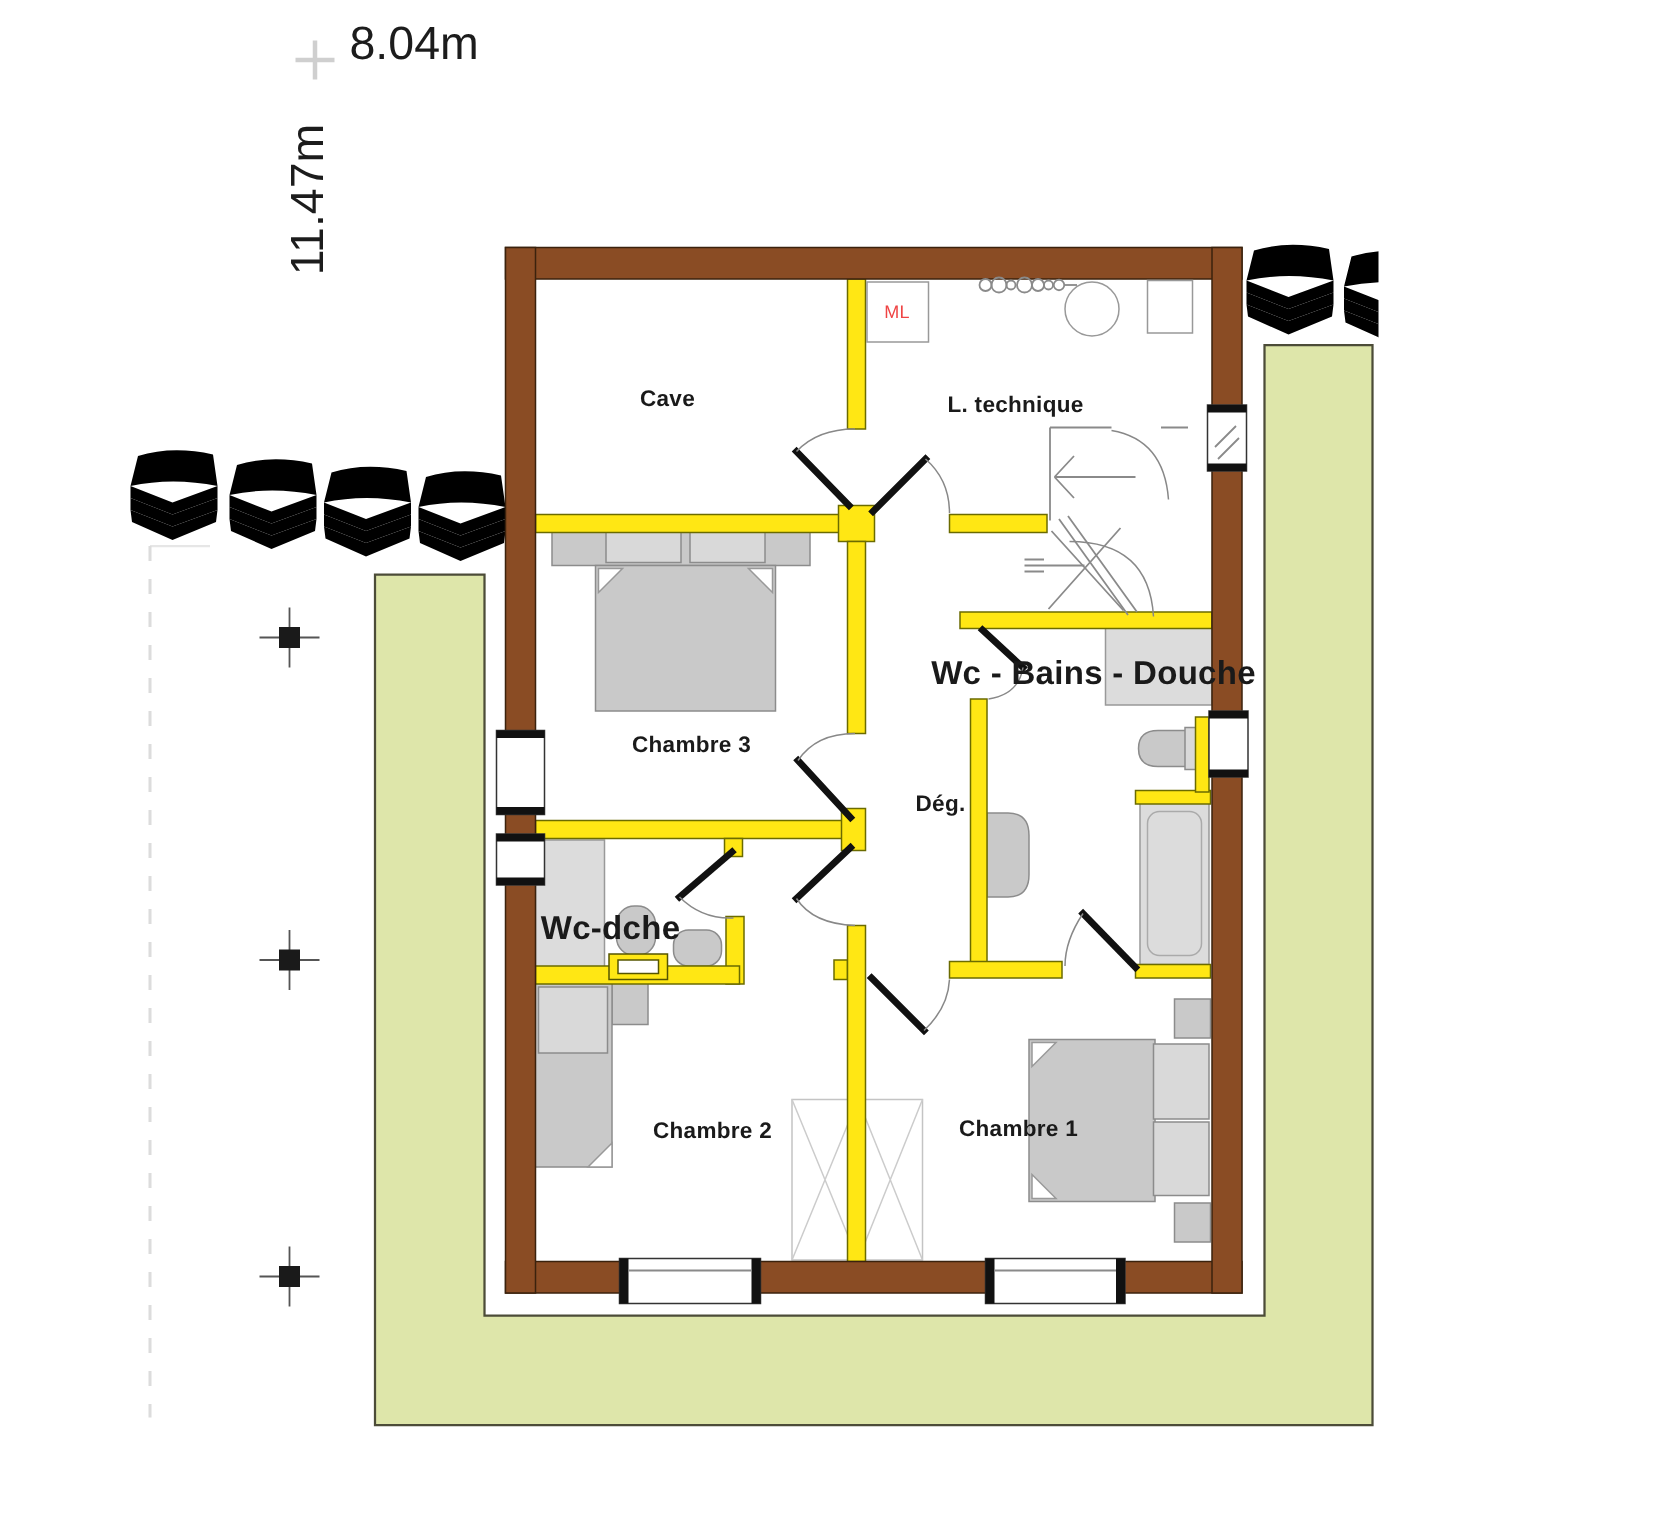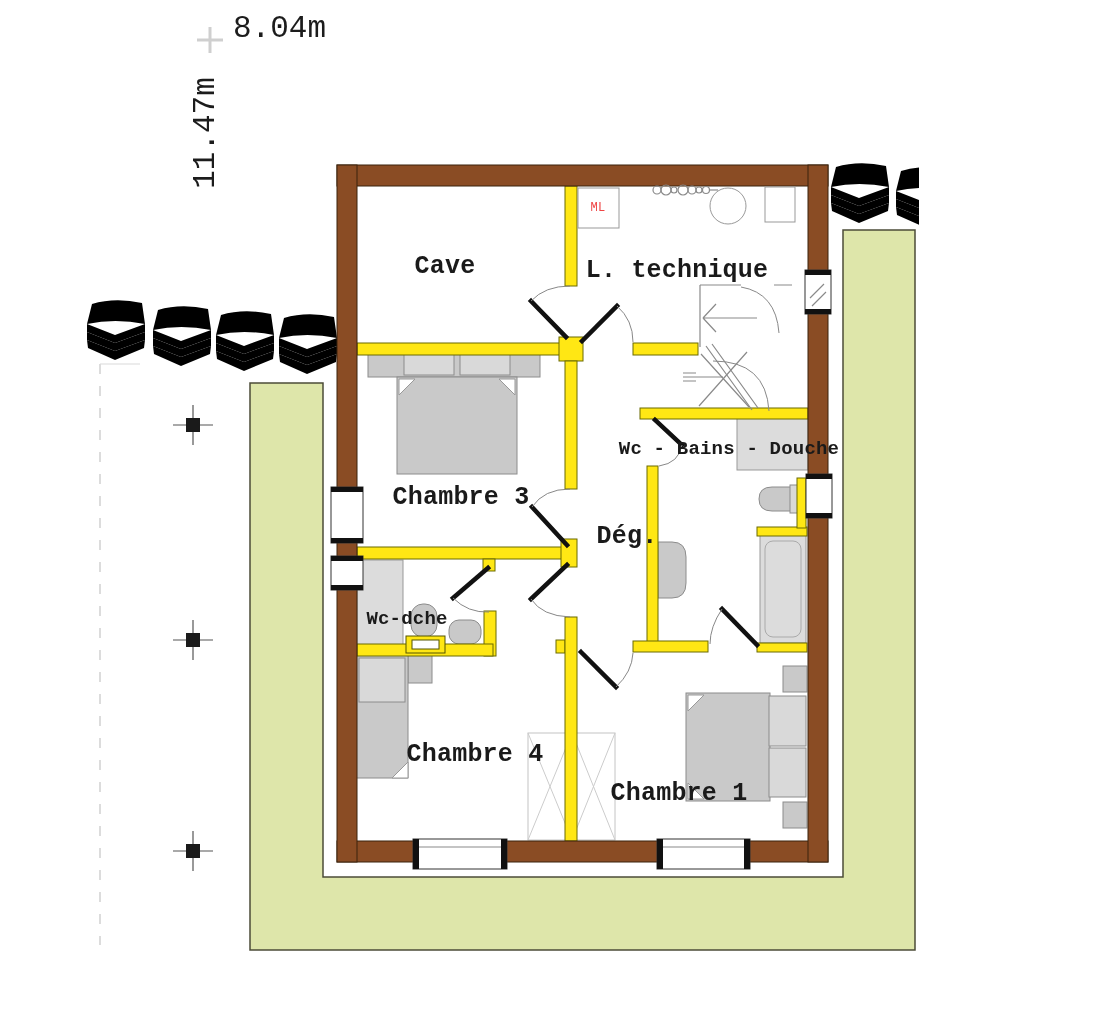--- a/index.html
+++ b/index.html
@@ -1,17 +1,17 @@
 <!DOCTYPE html>
 <html><head>
 <meta charset="utf-8">
 <style>
   html,body{margin:0;padding:0;background:#fff;}
   .plan{position:relative;width:919px;height:1024px;background:#ffffff;overflow:hidden;
-        font-family:Liberation Mono, monospace;}
+        font-family:Liberation Sans, sans-serif;}
   .plan svg{position:absolute;left:0;top:0;}
   
   .green{fill:#dee6aa;stroke:#4c4c38;stroke-width:1.5;}
   .wallB{fill:#8a4c24;stroke:#3b220d;stroke-width:1;}
   .wallY{fill:#ffe714;stroke:#6b6b00;stroke-width:1;}
   .win{fill:#ffffff;stroke:#333333;stroke-width:1;}
   .cap{fill:#111111;}
   .furn{fill:#c9c9c9;stroke:#8c8c8c;stroke-width:1;}
   .furn2{fill:#d9d9d9;stroke:#8c8c8c;stroke-width:1;}
   .furnL{fill:#dcdcdc;stroke:#999999;stroke-width:1;}
@@ -21,22 +21,22 @@
   .ward{fill:#ffffff;stroke:#c4c4c4;stroke-width:1;}
   .wardx{fill:none;stroke:#cccccc;stroke-width:1;}
   .marker-ln{stroke:#555555;stroke-width:1.2;}
   .marker-sq{fill:#1a1a1a;}
   .dash{stroke:#dcdcdc;stroke-width:2;stroke-dasharray:10 12;fill:none;}
   .faint{stroke:#e6e6e6;stroke-width:1.5;fill:none;}
   .cross{stroke:#cfcfcf;stroke-width:3;}
   .white{fill:#ffffff;stroke:#999999;stroke-width:1;}
   
   .lbl{position:absolute;transform:translate(-50%,-50%);white-space:nowrap;
-       font-weight:bold;font-size:25px;color:#1a1a1a;letter-spacing:0.2px;}
-  .lbl.sm{font-size:19px;}
+       font-weight:bold;font-size:15px;color:#1a1a1a;letter-spacing:0.2px;}
+  .lbl.sm{font-size:22px;}
   .lbl.tiny{font-size:12px;font-weight:normal;color:#ef4444;}
   .dim{position:absolute;font-size:31px;font-weight:normal;color:#1c1c1c;white-space:nowrap;}
   .dim.vert{transform:translate(-50%,-50%) rotate(-90deg);}
 </style>
 </head>
 <body>
 
 <div class="plan">
 
 <svg width="1104" height="1024" viewBox="0 0 1104 1024">
@@ -291,17 +291,17 @@
 
 <div class="dim" style="left:233px;top:11px;">8.04m</div>
 <div class="dim vert" style="left:205px;top:133px;">11.47m</div>
 
 <div class="lbl" style="left:445px;top:266px;">Cave</div>
 <div class="lbl" style="left:677px;top:270px;">L. technique</div>
 <div class="lbl sm" style="left:729px;top:449px;">Wc - Bains - Douche</div>
 <div class="lbl" style="left:461px;top:497px;">Chambre 3</div>
 <div class="lbl" style="left:627px;top:536px;">Dég.</div>
 <div class="lbl sm" style="left:407px;top:619px;">Wc-dche</div>
-<div class="lbl" style="left:475px;top:754px;">Chambre 4</div>
-<div class="lbl" style="left:679px;top:753px;margin-top:40px;">Chambre 1</div>
+<div class="lbl" style="left:475px;top:754px;">Chambre 2</div>
+<div class="lbl" style="left:679px;top:753px;">Chambre 1</div>
 <div class="lbl tiny" style="left:598px;top:208px;">ML</div>
 
 </div>
 
 </body></html>

